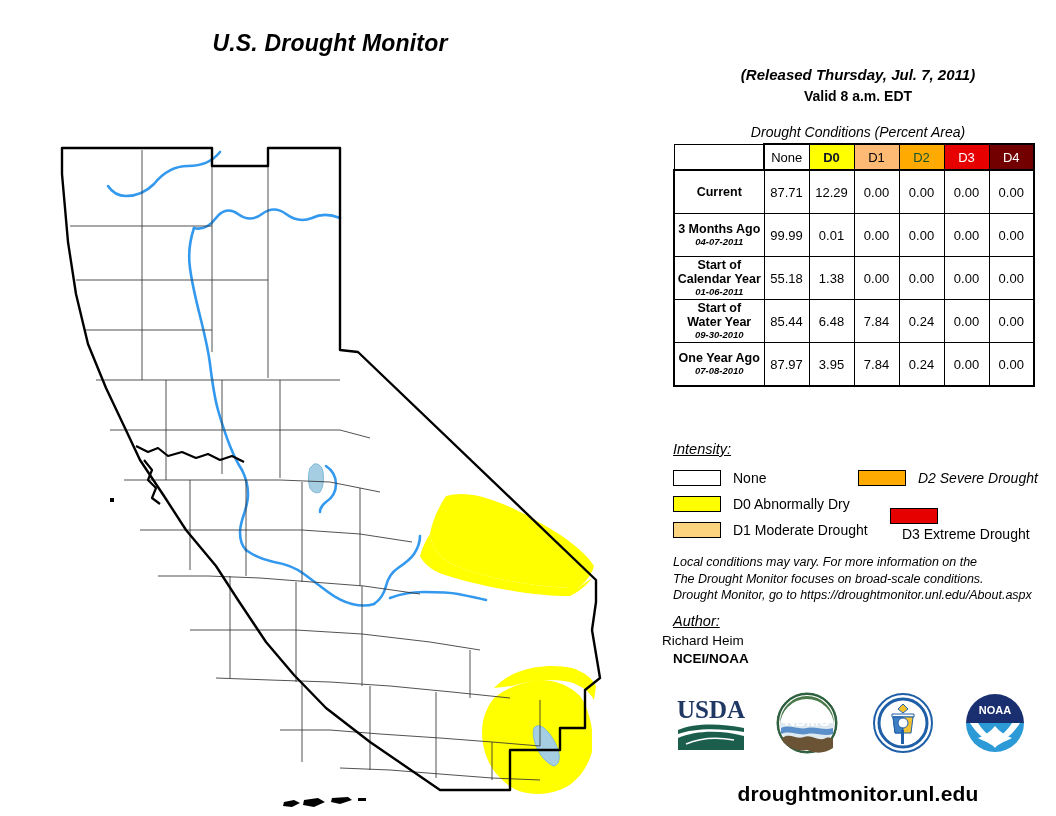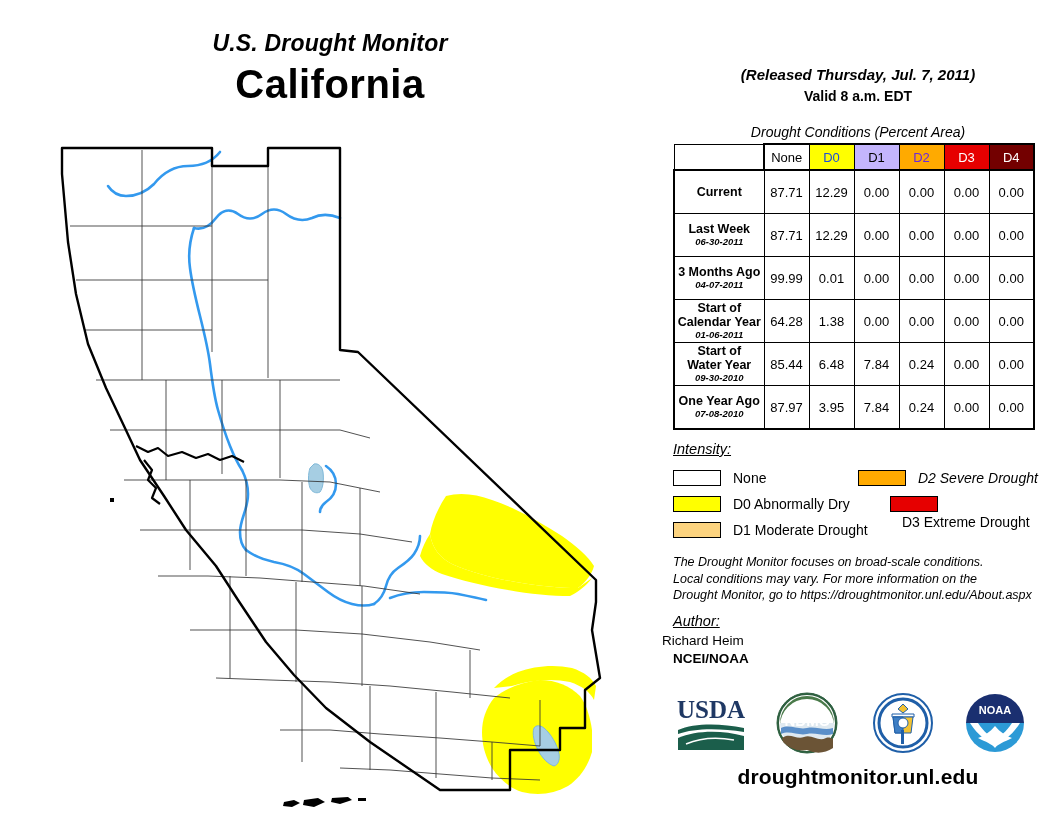--- a/index.html
+++ b/index.html
@@ -66,23 +66,23 @@
   }
   #drought-table .lblcol{width:90px;}
   #drought-table .datacol{width:45px;}
   thead th{height:24px;font-weight:normal;font-size:13px;}
   thead th.corner{border:none;background:transparent;}
   tbody td{height:42px;}
   td.rowlabel{font-weight:bold;font-size:12.5px;line-height:1.15;padding:1px 3px;}
   td.rowlabel .sub{display:block;font-weight:bold;font-style:italic;font-size:9.5px;margin-top:1px;}
   td.val{font-size:13px;}
   .hd-none{background:#ffffff;color:#000;}
-  .hd-d0{background:#ffff00;color:#1d4ed8;}
-  .hd-d1{background:#c4b5fd;color:#000;}
-  .hd-d2{background:#ffaa00;color:#6d28d9;}
+  .hd-d0{background:#ffff00;color:#0f172a;font-weight:bold;}
+  .hd-d1{background:#fdba74;color:#000;}
+  .hd-d2{background:#ffaa00;color:#14532d;}
   .hd-d3{background:#e60000;color:#ffffff;}
   .hd-d4{background:#730000;color:#ffffff;}
 
   
   #drought-table tbody{outline:none;}
   #drought-table tbody tr td:first-child{border-left:2px solid #000;}
   #drought-table tbody tr td:last-child{border-right:2px solid #000;}
   #drought-table tbody tr:first-child td{border-top:2px solid #000;}
   #drought-table tbody tr:last-child td{border-bottom:2px solid #000;}
   #drought-table thead th:not(.corner){border-top:2px solid #000;}
@@ -116,31 +116,30 @@
     position:absolute;left:13px;top:613px;
     font-style:italic;font-size:14.5px;text-decoration:underline;
   }
   #author-name{position:absolute;left:2px;top:633px;font-size:13.5px;}
   #author-org{position:absolute;left:13px;top:651px;font-size:13.5px;font-weight:bold;}
 
   
   #logo-strip{position:absolute;left:0;top:692px;width:396px;height:66px;}
   .logo{position:absolute;top:0;}
   #site-url{
-    position:absolute;left:0;top:765px;width:396px;text-align:center;
+    position:absolute;left:0;top:782px;width:396px;text-align:center;
     font-weight:bold;font-size:21px;letter-spacing:.2px;
   }
 </style>
 </head>
 <body>
 
 <div class="page">
 
   <div id="map-title-1">U.S. Drought Monitor</div>
-  <div id="map-title-2">California</div>
 
   <div id="map-panel">
     <svg id="map-svg" viewBox="0 0 620 680" xmlns="http://www.w3.org/2000/svg">
 
       <g>
         <path fill="#ffffff" stroke="none" d="M 22,18 L 172,18 L 172,36 L 228,36 L 228,18 L 300,18 L 300,55 L 300,120
              L 300,220 L 318,222 L 330,240 L 360,262 L 378,285 L 392,300 L 420,322
              L 455,352 L 500,392 L 540,432 L 556,450 L 556,472 L 552,500 L 556,520
              L 560,548 L 556,560 L 545,560 L 545,598 L 520,598 L 520,620 L 470,620
              L 470,660 L 400,660 L 330,612 L 300,590 L 286,578 L 270,560 L 254,545
@@ -303,52 +302,40 @@
             <span>Current</span>
           </td>
           <td class="val">87.71</td>
           <td class="val">12.29</td>
           <td class="val">0.00</td>
           <td class="val">0.00</td>
           <td class="val">0.00</td>
           <td class="val">0.00</td>
         </tr>
 
-        <tr>
-          <td class="rowlabel">
-            <span>Last Week</span>
-            <span class="sub">06-30-2011</span>
-          </td>
-          <td class="val">87.71</td>
-          <td class="val">12.29</td>
-          <td class="val">0.00</td>
-          <td class="val">0.00</td>
-          <td class="val">0.00</td>
-          <td class="val">0.00</td>
-        </tr>
 
         <tr>
           <td class="rowlabel">
             <span>3 Months Ago</span>
             <span class="sub">04-07-2011</span>
           </td>
           <td class="val">99.99</td>
           <td class="val">0.01</td>
           <td class="val">0.00</td>
           <td class="val">0.00</td>
           <td class="val">0.00</td>
           <td class="val">0.00</td>
         </tr>
 
         <tr>
           <td class="rowlabel">
             <span class="multiline">Start of<br>Calendar Year</span>
             <span class="sub">01-06-2011</span>
           </td>
-          <td class="val">64.28</td>
+          <td class="val">55.18</td>
           <td class="val">1.38</td>
           <td class="val">0.00</td>
           <td class="val">0.00</td>
           <td class="val">0.00</td>
           <td class="val">0.00</td>
         </tr>
 
         <tr>
           <td class="rowlabel">
             <span class="multiline">Start of<br>Water Year</span>
@@ -385,27 +372,27 @@
     <div class="legend-row col-left" style="top:494px;">
       <span class="swatch" style="background-color: rgb(255, 255, 0);"></span><span class="legend-label">D0 Abnormally Dry</span>
     </div>
     <div class="legend-row col-left" style="top:520px;">
       <span class="swatch" style="background-color: rgb(252, 211, 127);"></span><span class="legend-label">D1 Moderate Drought</span>
     </div>
 
     <div class="legend-row col-right" style="top:468px;font-style:italic;">
       <span class="swatch" style="background-color: rgb(255, 170, 0);"></span><span class="legend-label">D2 Severe Drought</span>
     </div>
-    <div class="legend-row col-right" style="top:494px;padding-left:32px;">
+    <div class="legend-row col-right" style="top:506px;padding-left:32px;">
       <span class="swatch" style="background-color: rgb(230, 0, 0);"></span><span class="legend-label">D3 Extreme Drought</span>
     </div>
 
     <div id="footnote">
+      <div>Local conditions may vary. For more information on the</div>
       <div>The Drought Monitor focuses on broad-scale conditions.</div>
-      <div>Local conditions may vary. For more information on the</div>
       <div>Drought Monitor, go to https://droughtmonitor.unl.edu/About.aspx</div>
     </div>
 
     <div id="author-title">Author:</div>
     <div id="author-name">Richard Heim</div>
     <div id="author-org">NCEI/NOAA</div>
 
     <div id="logo-strip">
 
       <svg class="logo" style="left:12px;" width="78" height="62" viewBox="0 0 78 62">

